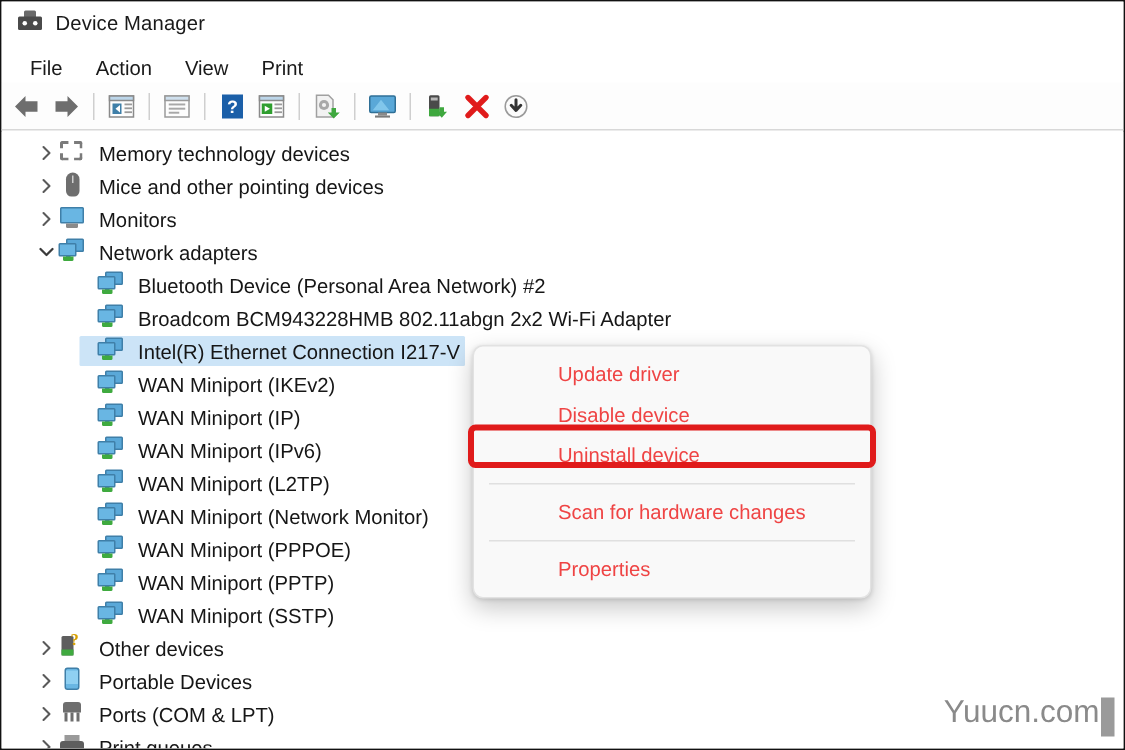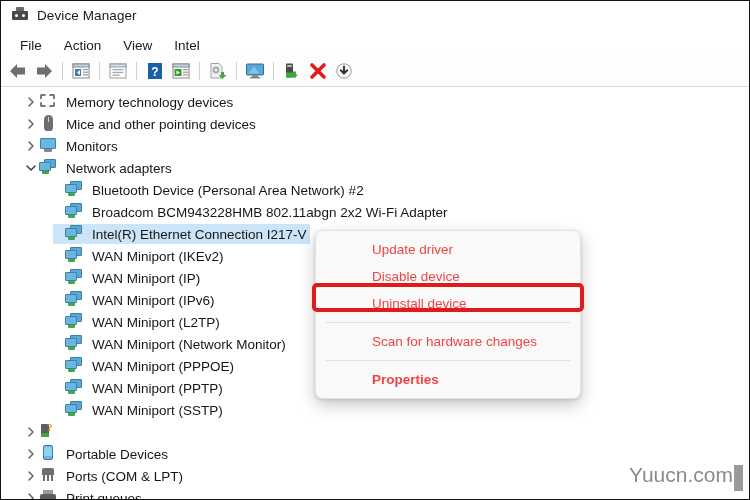--- a/index.html
+++ b/index.html
@@ -331,21 +331,21 @@
   .ctx-item {
     height: 27px;
     display: flex;
     align-items: center;
     padding-left: 56px;
     font-size: 13.5px;
     color: #ef4444;
     white-space: nowrap;
     cursor: default;
   }
-  .ctx-item.bold { font-weight: bold; }
+  .ctx-item.bold { font-weight: normal; }
   .ctx-sep {
     height: 1px;
     background: #e0e0e0;
     margin: 5px 10px 5px 10px;
   }
 
   
   .red-box {
     position: absolute;
     left: 311px;
@@ -391,21 +391,21 @@
       <div class="ti-dot d1"></div>
       <div class="ti-dot d2"></div>
     </div>
     <div class="title-text">Device Manager</div>
   </div>
 
   <div class="menubar">
     <div class="menu-item">File</div>
     <div class="menu-item">Action</div>
     <div class="menu-item">View</div>
-    <div class="menu-item">Intel</div>
+    <div class="menu-item">Print</div>
   </div>
 
   <div class="toolbar">
 
     <div class="tb-btn">
       <svg width="20" height="18" viewBox="0 0 20 18">
         <path d="M9 2 L2 9 L9 16 L9 12.5 L17 12.5 L17 5.5 L9 5.5 Z" fill="#6e6e6e"></path>
       </svg>
     </div>
     <div class="tb-btn">
@@ -704,20 +704,21 @@
             <path d="M2 1 L6 5 L2 9" stroke="#5a5a5a" stroke-width="1.4" fill="none" stroke-linecap="round" stroke-linejoin="round"></path>
           </svg>
       </div>
       <div class="row-icon">
         <div class="ico-other">
             <div class="tower"></div>
             <div class="grn"></div>
             <div class="q">?</div>
           </div>
       </div>
+      <div class="row-label">Other devices</div>
     </div>
 
     <div class="row level1">
       <div class="chev">
         <svg width="8" height="10" viewBox="0 0 8 10">
             <path d="M2 1 L6 5 L2 9" stroke="#5a5a5a" stroke-width="1.4" fill="none" stroke-linecap="round" stroke-linejoin="round"></path>
           </svg>
       </div>
       <div class="row-icon">
         <div class="ico-port">

